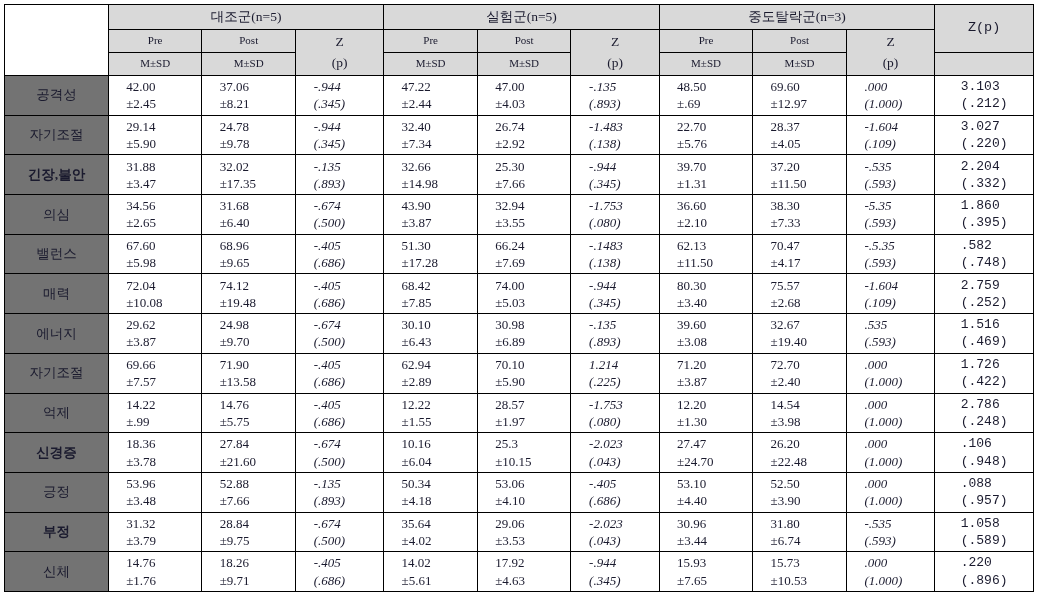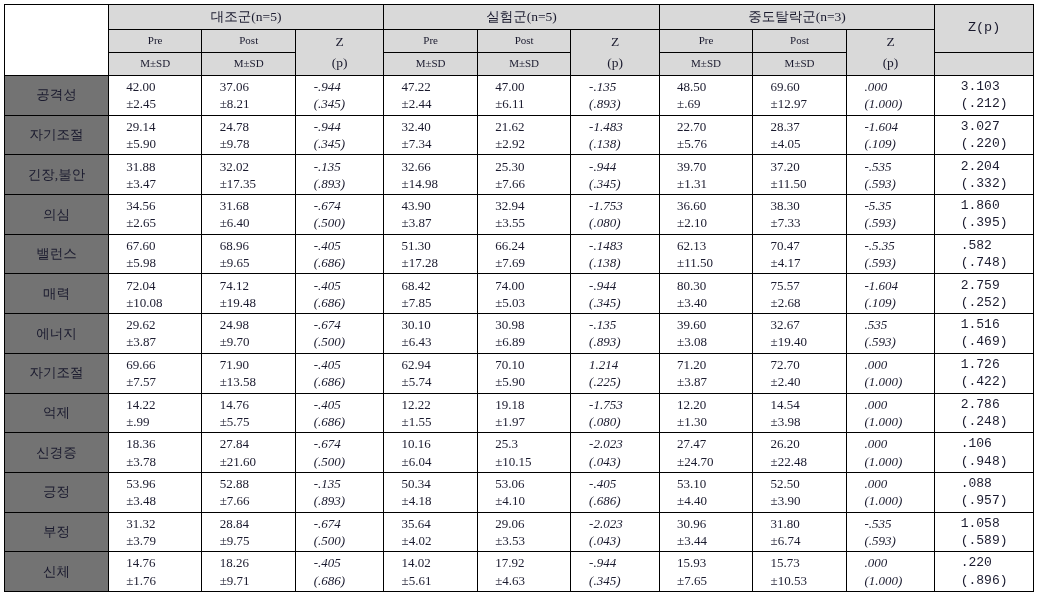--- a/index.html
+++ b/index.html
@@ -66,21 +66,21 @@
     height: 37px;
     line-height: 1.32;
   }
   td.rowlabel {
     background: #737373;
     text-align: left;
     padding-left: 12px;
     font-size: 13.5px;
     border-left: 1.5px solid #000;
   }
-  td.rowlabel.bold { font-weight: normal; }
+  td.rowlabel.bold { font-weight: bold; }
   td.num {
     background: #ffffff;
     text-align: center;
     padding: 0 10px;
   }
   td.num .v1, td.num .v2 {
     display: block;
     white-space: nowrap;
   }
   
@@ -150,34 +150,34 @@
         <th class="sep-left sep-right"></th>
       </tr>
     </thead>
     <tbody id="stats-body">
         <tr>
           <td class="rowlabel">공격성</td>
           <td class="num sep-left"><span class="stack"><span class="v1">42.00</span><span class="v2">±2.45</span></span></td>
           <td class="num "><span class="stack"><span class="v1">37.06</span><span class="v2">±8.21</span></span></td>
           <td class="num zcell"><span class="stack"><span class="v1">-.944</span><span class="v2">(.345)</span></span></td>
           <td class="num sep-left"><span class="stack"><span class="v1">47.22</span><span class="v2">±2.44</span></span></td>
-          <td class="num "><span class="stack"><span class="v1">47.00</span><span class="v2">±6.11</span></span></td>
+          <td class="num "><span class="stack"><span class="v1">47.00</span><span class="v2">±4.03</span></span></td>
           <td class="num zcell"><span class="stack"><span class="v1">-.135</span><span class="v2">(.893)</span></span></td>
           <td class="num sep-left"><span class="stack"><span class="v1">48.50</span><span class="v2">±.69</span></span></td>
           <td class="num "><span class="stack"><span class="v1">69.60</span><span class="v2">±12.97</span></span></td>
           <td class="num zcell"><span class="stack"><span class="v1">.000</span><span class="v2">(1.000)</span></span></td>
           <td class="num zpcell sep-left sep-right"><span class="stack"><span class="v1">3.103</span><span class="v2">(.212)</span></span></td>
         </tr>
         <tr>
           <td class="rowlabel">자기조절</td>
           <td class="num sep-left"><span class="stack"><span class="v1">29.14</span><span class="v2">±5.90</span></span></td>
           <td class="num "><span class="stack"><span class="v1">24.78</span><span class="v2">±9.78</span></span></td>
           <td class="num zcell"><span class="stack"><span class="v1">-.944</span><span class="v2">(.345)</span></span></td>
           <td class="num sep-left"><span class="stack"><span class="v1">32.40</span><span class="v2">±7.34</span></span></td>
-          <td class="num "><span class="stack"><span class="v1">21.62</span><span class="v2">±2.92</span></span></td>
+          <td class="num "><span class="stack"><span class="v1">26.74</span><span class="v2">±2.92</span></span></td>
           <td class="num zcell"><span class="stack"><span class="v1">-1.483</span><span class="v2">(.138)</span></span></td>
           <td class="num sep-left"><span class="stack"><span class="v1">22.70</span><span class="v2">±5.76</span></span></td>
           <td class="num "><span class="stack"><span class="v1">28.37</span><span class="v2">±4.05</span></span></td>
           <td class="num zcell"><span class="stack"><span class="v1">-1.604</span><span class="v2">(.109)</span></span></td>
           <td class="num zpcell sep-left sep-right"><span class="stack"><span class="v1">3.027</span><span class="v2">(.220)</span></span></td>
         </tr>
         <tr>
           <td class="rowlabel bold">긴장,불안</td>
           <td class="num sep-left"><span class="stack"><span class="v1">31.88</span><span class="v2">±3.47</span></span></td>
           <td class="num "><span class="stack"><span class="v1">32.02</span><span class="v2">±17.35</span></span></td>
@@ -240,35 +240,35 @@
           <td class="num sep-left"><span class="stack"><span class="v1">39.60</span><span class="v2">±3.08</span></span></td>
           <td class="num "><span class="stack"><span class="v1">32.67</span><span class="v2">±19.40</span></span></td>
           <td class="num zcell"><span class="stack"><span class="v1">.535</span><span class="v2">(.593)</span></span></td>
           <td class="num zpcell sep-left sep-right"><span class="stack"><span class="v1">1.516</span><span class="v2">(.469)</span></span></td>
         </tr>
         <tr>
           <td class="rowlabel">자기조절</td>
           <td class="num sep-left"><span class="stack"><span class="v1">69.66</span><span class="v2">±7.57</span></span></td>
           <td class="num "><span class="stack"><span class="v1">71.90</span><span class="v2">±13.58</span></span></td>
           <td class="num zcell"><span class="stack"><span class="v1">-.405</span><span class="v2">(.686)</span></span></td>
-          <td class="num sep-left"><span class="stack"><span class="v1">62.94</span><span class="v2">±5.74</span></span></td>
+          <td class="num sep-left"><span class="stack"><span class="v1">62.94</span><span class="v2">±2.89</span></span></td>
           <td class="num "><span class="stack"><span class="v1">70.10</span><span class="v2">±5.90</span></span></td>
           <td class="num zcell"><span class="stack"><span class="v1">1.214</span><span class="v2">(.225)</span></span></td>
           <td class="num sep-left"><span class="stack"><span class="v1">71.20</span><span class="v2">±3.87</span></span></td>
           <td class="num "><span class="stack"><span class="v1">72.70</span><span class="v2">±2.40</span></span></td>
           <td class="num zcell"><span class="stack"><span class="v1">.000</span><span class="v2">(1.000)</span></span></td>
           <td class="num zpcell sep-left sep-right"><span class="stack"><span class="v1">1.726</span><span class="v2">(.422)</span></span></td>
         </tr>
         <tr>
           <td class="rowlabel">억제</td>
           <td class="num sep-left"><span class="stack"><span class="v1">14.22</span><span class="v2">±.99</span></span></td>
           <td class="num "><span class="stack"><span class="v1">14.76</span><span class="v2">±5.75</span></span></td>
           <td class="num zcell"><span class="stack"><span class="v1">-.405</span><span class="v2">(.686)</span></span></td>
           <td class="num sep-left"><span class="stack"><span class="v1">12.22</span><span class="v2">±1.55</span></span></td>
-          <td class="num "><span class="stack"><span class="v1">19.18</span><span class="v2">±1.97</span></span></td>
+          <td class="num "><span class="stack"><span class="v1">28.57</span><span class="v2">±1.97</span></span></td>
           <td class="num zcell"><span class="stack"><span class="v1">-1.753</span><span class="v2">(.080)</span></span></td>
           <td class="num sep-left"><span class="stack"><span class="v1">12.20</span><span class="v2">±1.30</span></span></td>
           <td class="num "><span class="stack"><span class="v1">14.54</span><span class="v2">±3.98</span></span></td>
           <td class="num zcell"><span class="stack"><span class="v1">.000</span><span class="v2">(1.000)</span></span></td>
           <td class="num zpcell sep-left sep-right"><span class="stack"><span class="v1">2.786</span><span class="v2">(.248)</span></span></td>
         </tr>
         <tr>
           <td class="rowlabel bold">신경증</td>
           <td class="num sep-left"><span class="stack"><span class="v1">18.36</span><span class="v2">±3.78</span></span></td>
           <td class="num "><span class="stack"><span class="v1">27.84</span><span class="v2">±21.60</span></span></td>

